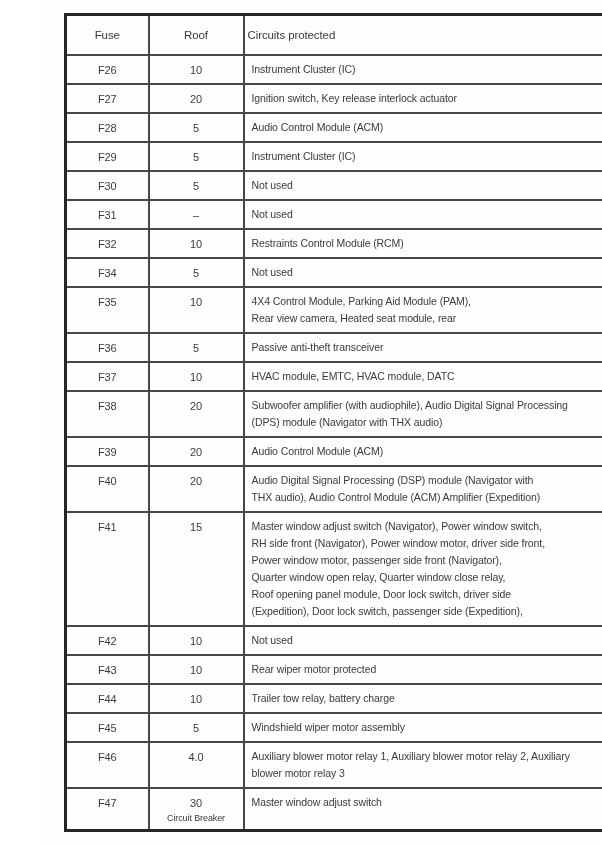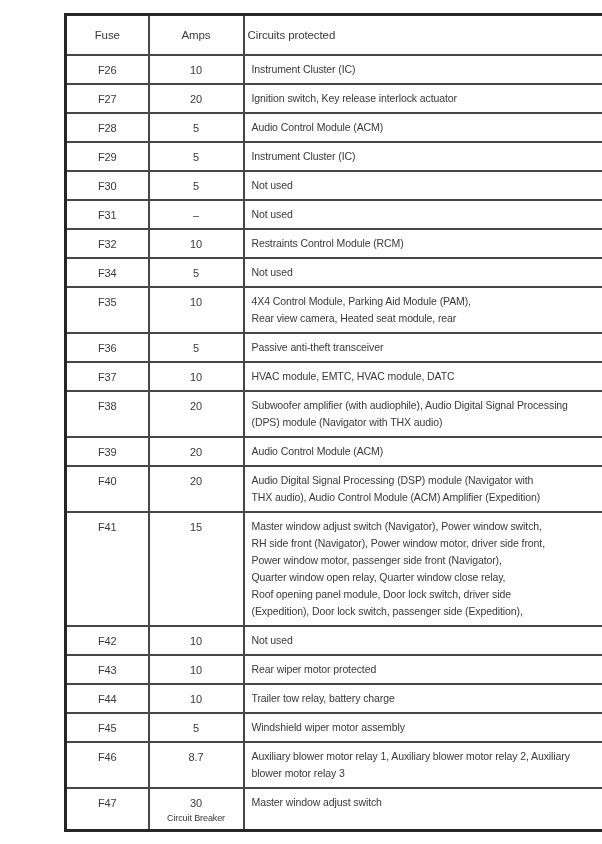--- a/index.html
+++ b/index.html
@@ -75,21 +75,21 @@
 <div class="page" style="--paper: #fefefe; --ink: #3a3a3a; --line: #474747; --frame: #262626;">
   <table class="fuse-table">
     <colgroup>
       <col class="col-fuse">
       <col class="col-amps">
       <col class="col-circuits">
     </colgroup>
     <thead>
       <tr>
         <th class="h-fuse">Fuse</th>
-        <th class="h-amps">Amps</th>
+        <th class="h-amps">Roof</th>
         <th class="h-circuits">Circuits protected</th>
       </tr>
     </thead>
     <tbody>
         <tr>
           <td class="c-fuse">F26</td>
           <td class="c-amps">10</td>
           <td class="c-circ">Instrument Cluster (IC)</td>
         </tr>
         <tr>
@@ -185,21 +185,21 @@
           <td class="c-amps">10</td>
           <td class="c-circ">Trailer tow relay, battery charge</td>
         </tr>
         <tr>
           <td class="c-fuse">F45</td>
           <td class="c-amps">5</td>
           <td class="c-circ">Windshield wiper motor assembly</td>
         </tr>
         <tr>
           <td class="c-fuse">F46</td>
-          <td class="c-amps">8.7</td>
+          <td class="c-amps">4.0</td>
           <td class="c-circ">Auxiliary blower motor relay 1, Auxiliary blower motor relay 2, Auxiliary
 blower motor relay 3</td>
         </tr>
         <tr>
           <td class="c-fuse">F47</td>
           <td class="c-amps">30<div class="amps-note">Circuit Breaker</div></td>
           <td class="c-circ">Master window adjust switch</td>
         </tr>
       </tbody>
   </table>

